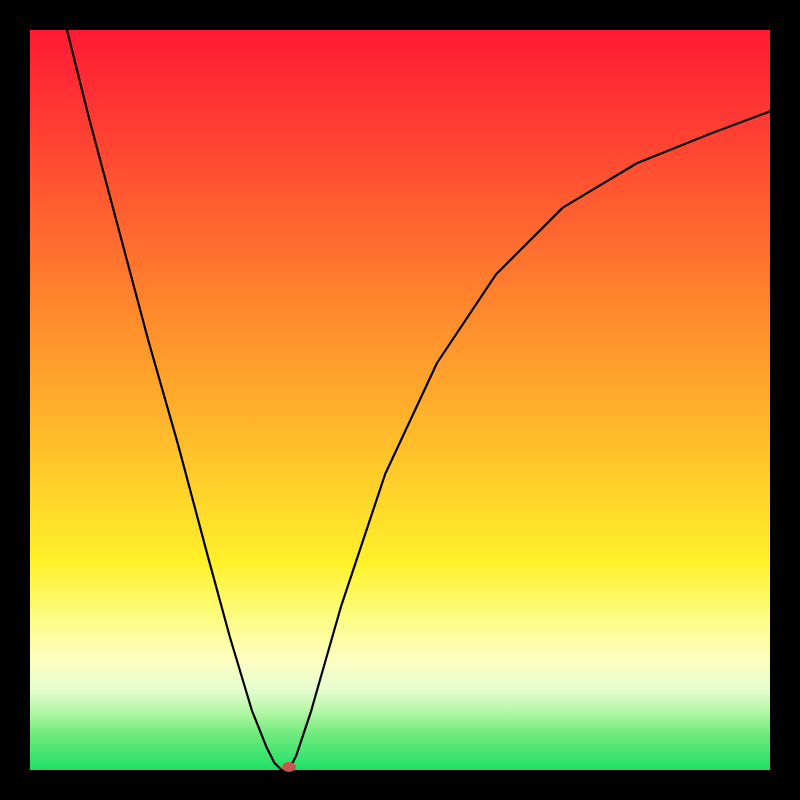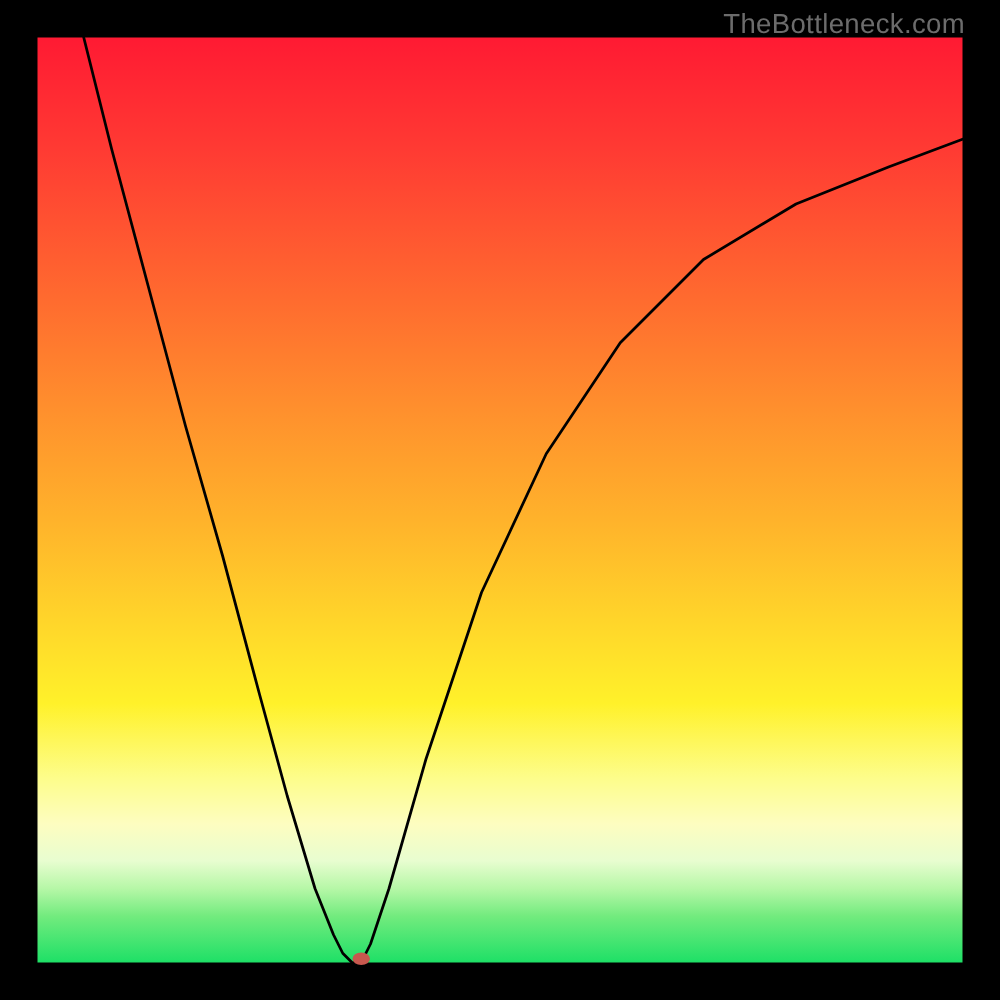--- a/index.html
+++ b/index.html
@@ -61,21 +61,20 @@
   }
   .dot {
     fill: #c8584e;
   }
 </style>
 </head>
 <body>
 
 <div class="frame">
 
-  <div class="watermark">TheBottleneck.com</div>
 
   <div class="plot-area">
     <svg class="curve" viewBox="0 0 740 740" preserveAspectRatio="none">
       <path fill="none" stroke="#000" stroke-width="2.2" stroke-linejoin="round" stroke-linecap="round" d="M37.0 0.0 L59.2 88.8 L88.8 199.8 L118.4 310.8 L148.0 414.4 L177.6 525.4 L199.8 606.8 L222.0 680.8 L236.8 717.8 L244.2 732.6 L251.6 740.0 L259.0 740.0 L266.4 725.2 L281.2 680.8 L310.8 577.2 L355.2 444.0 L407.0 333.0 L466.2 244.2 L532.8 177.6 L606.8 133.2 L680.8 103.6 L740.0 81.4"></path>
       <ellipse class="dot" rx="7" ry="5" cx="259.0" cy="737.0"></ellipse>
     </svg>
   </div>
 
 </div>
 

